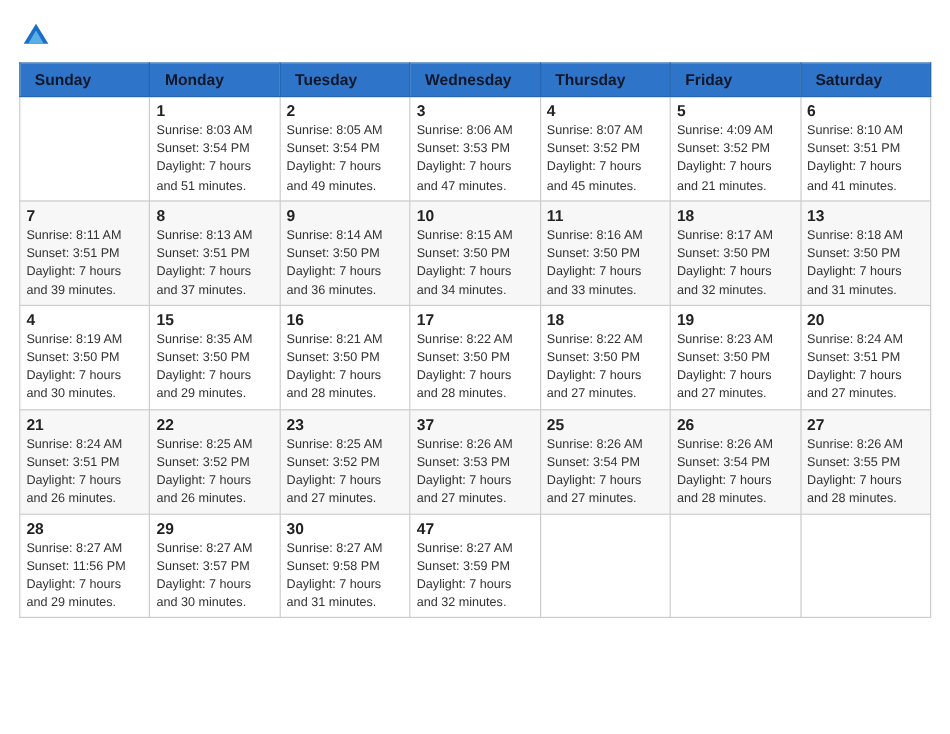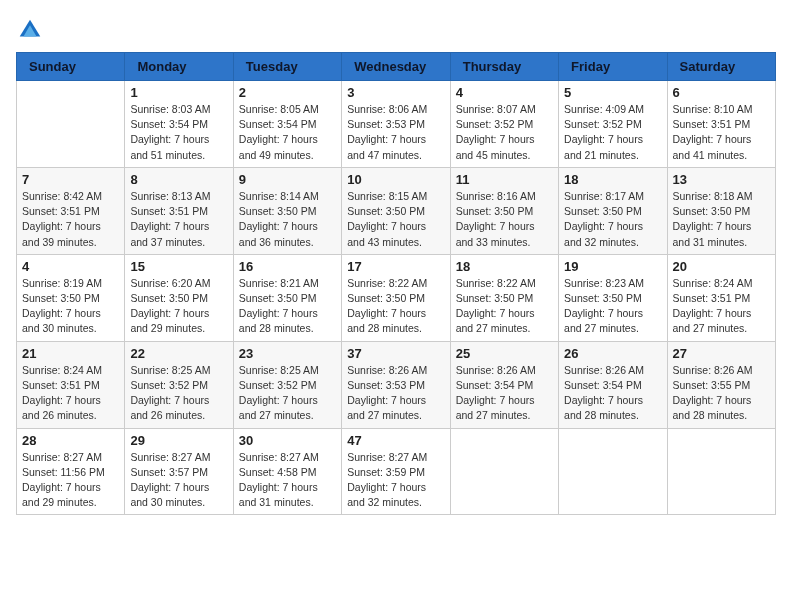--- a/index.html
+++ b/index.html
@@ -140,33 +140,33 @@
           <div class="day-detail"><span>Sunrise: 4:09 AM</span><br><span>Sunset: 3:52 PM</span><br><span>Daylight: 7 hours</span><br><span>and 21 minutes.</span></div>
         </td>
         <td>
           <div class="day-number">6</div>
           <div class="day-detail"><span>Sunrise: 8:10 AM</span><br><span>Sunset: 3:51 PM</span><br><span>Daylight: 7 hours</span><br><span>and 41 minutes.</span></div>
         </td>
       </tr>
       <tr>
         <td>
           <div class="day-number">7</div>
-          <div class="day-detail"><span>Sunrise: 8:42 AM</span><br><span>Sunset: 3:51 PM</span><br><span>Daylight: 7 hours</span><br><span>and 39 minutes.</span></div>
+          <div class="day-detail"><span>Sunrise: 8:11 AM</span><br><span>Sunset: 3:51 PM</span><br><span>Daylight: 7 hours</span><br><span>and 39 minutes.</span></div>
         </td>
         <td>
           <div class="day-number">8</div>
           <div class="day-detail"><span>Sunrise: 8:13 AM</span><br><span>Sunset: 3:51 PM</span><br><span>Daylight: 7 hours</span><br><span>and 37 minutes.</span></div>
         </td>
         <td>
           <div class="day-number">9</div>
           <div class="day-detail"><span>Sunrise: 8:14 AM</span><br><span>Sunset: 3:50 PM</span><br><span>Daylight: 7 hours</span><br><span>and 36 minutes.</span></div>
         </td>
         <td>
           <div class="day-number">10</div>
-          <div class="day-detail"><span>Sunrise: 8:15 AM</span><br><span>Sunset: 3:50 PM</span><br><span>Daylight: 7 hours</span><br><span>and 43 minutes.</span></div>
+          <div class="day-detail"><span>Sunrise: 8:15 AM</span><br><span>Sunset: 3:50 PM</span><br><span>Daylight: 7 hours</span><br><span>and 34 minutes.</span></div>
         </td>
         <td>
           <div class="day-number">11</div>
           <div class="day-detail"><span>Sunrise: 8:16 AM</span><br><span>Sunset: 3:50 PM</span><br><span>Daylight: 7 hours</span><br><span>and 33 minutes.</span></div>
         </td>
         <td>
           <div class="day-number">18</div>
           <div class="day-detail"><span>Sunrise: 8:17 AM</span><br><span>Sunset: 3:50 PM</span><br><span>Daylight: 7 hours</span><br><span>and 32 minutes.</span></div>
         </td>
         <td>
@@ -174,21 +174,21 @@
           <div class="day-detail"><span>Sunrise: 8:18 AM</span><br><span>Sunset: 3:50 PM</span><br><span>Daylight: 7 hours</span><br><span>and 31 minutes.</span></div>
         </td>
       </tr>
       <tr>
         <td>
           <div class="day-number">4</div>
           <div class="day-detail"><span>Sunrise: 8:19 AM</span><br><span>Sunset: 3:50 PM</span><br><span>Daylight: 7 hours</span><br><span>and 30 minutes.</span></div>
         </td>
         <td>
           <div class="day-number">15</div>
-          <div class="day-detail"><span>Sunrise: 6:20 AM</span><br><span>Sunset: 3:50 PM</span><br><span>Daylight: 7 hours</span><br><span>and 29 minutes.</span></div>
+          <div class="day-detail"><span>Sunrise: 8:35 AM</span><br><span>Sunset: 3:50 PM</span><br><span>Daylight: 7 hours</span><br><span>and 29 minutes.</span></div>
         </td>
         <td>
           <div class="day-number">16</div>
           <div class="day-detail"><span>Sunrise: 8:21 AM</span><br><span>Sunset: 3:50 PM</span><br><span>Daylight: 7 hours</span><br><span>and 28 minutes.</span></div>
         </td>
         <td>
           <div class="day-number">17</div>
           <div class="day-detail"><span>Sunrise: 8:22 AM</span><br><span>Sunset: 3:50 PM</span><br><span>Daylight: 7 hours</span><br><span>and 28 minutes.</span></div>
         </td>
         <td>
@@ -238,21 +238,21 @@
         <td>
           <div class="day-number">28</div>
           <div class="day-detail"><span>Sunrise: 8:27 AM</span><br><span>Sunset: 11:56 PM</span><br><span>Daylight: 7 hours</span><br><span>and 29 minutes.</span></div>
         </td>
         <td>
           <div class="day-number">29</div>
           <div class="day-detail"><span>Sunrise: 8:27 AM</span><br><span>Sunset: 3:57 PM</span><br><span>Daylight: 7 hours</span><br><span>and 30 minutes.</span></div>
         </td>
         <td>
           <div class="day-number">30</div>
-          <div class="day-detail"><span>Sunrise: 8:27 AM</span><br><span>Sunset: 4:58 PM</span><br><span>Daylight: 7 hours</span><br><span>and 31 minutes.</span></div>
+          <div class="day-detail"><span>Sunrise: 8:27 AM</span><br><span>Sunset: 9:58 PM</span><br><span>Daylight: 7 hours</span><br><span>and 31 minutes.</span></div>
         </td>
         <td>
           <div class="day-number">47</div>
           <div class="day-detail"><span>Sunrise: 8:27 AM</span><br><span>Sunset: 3:59 PM</span><br><span>Daylight: 7 hours</span><br><span>and 32 minutes.</span></div>
         </td>
         <td class="empty-cell"></td>
         <td class="empty-cell"></td>
         <td class="empty-cell"></td>
       </tr>
     </tbody>

